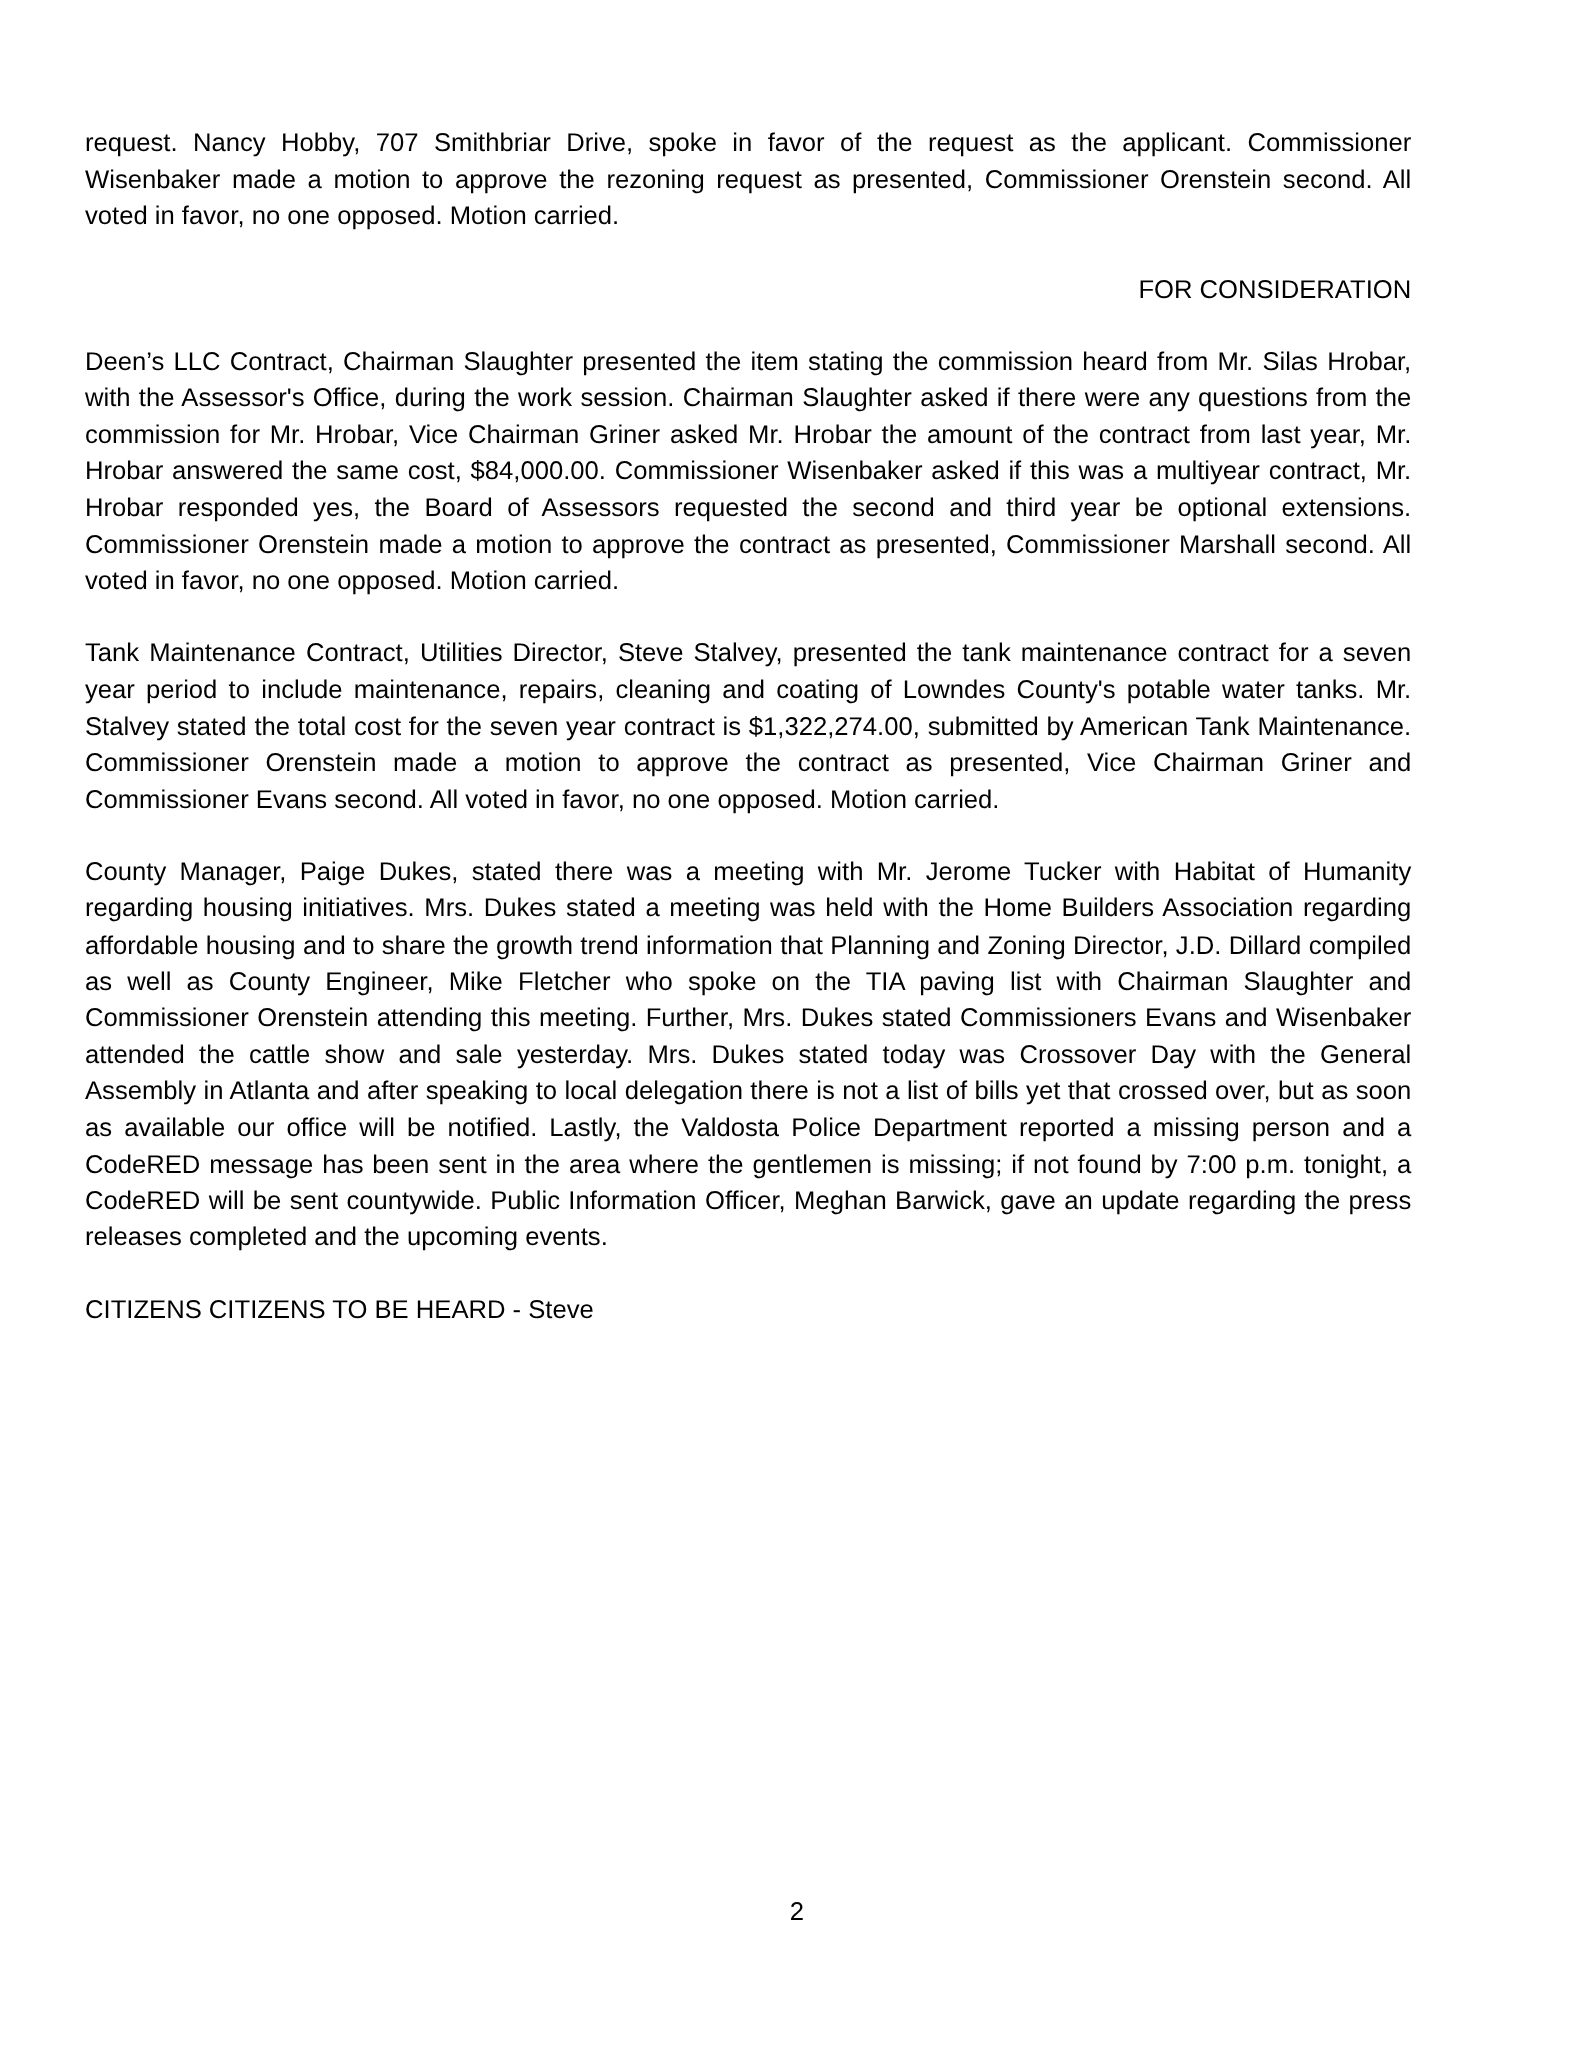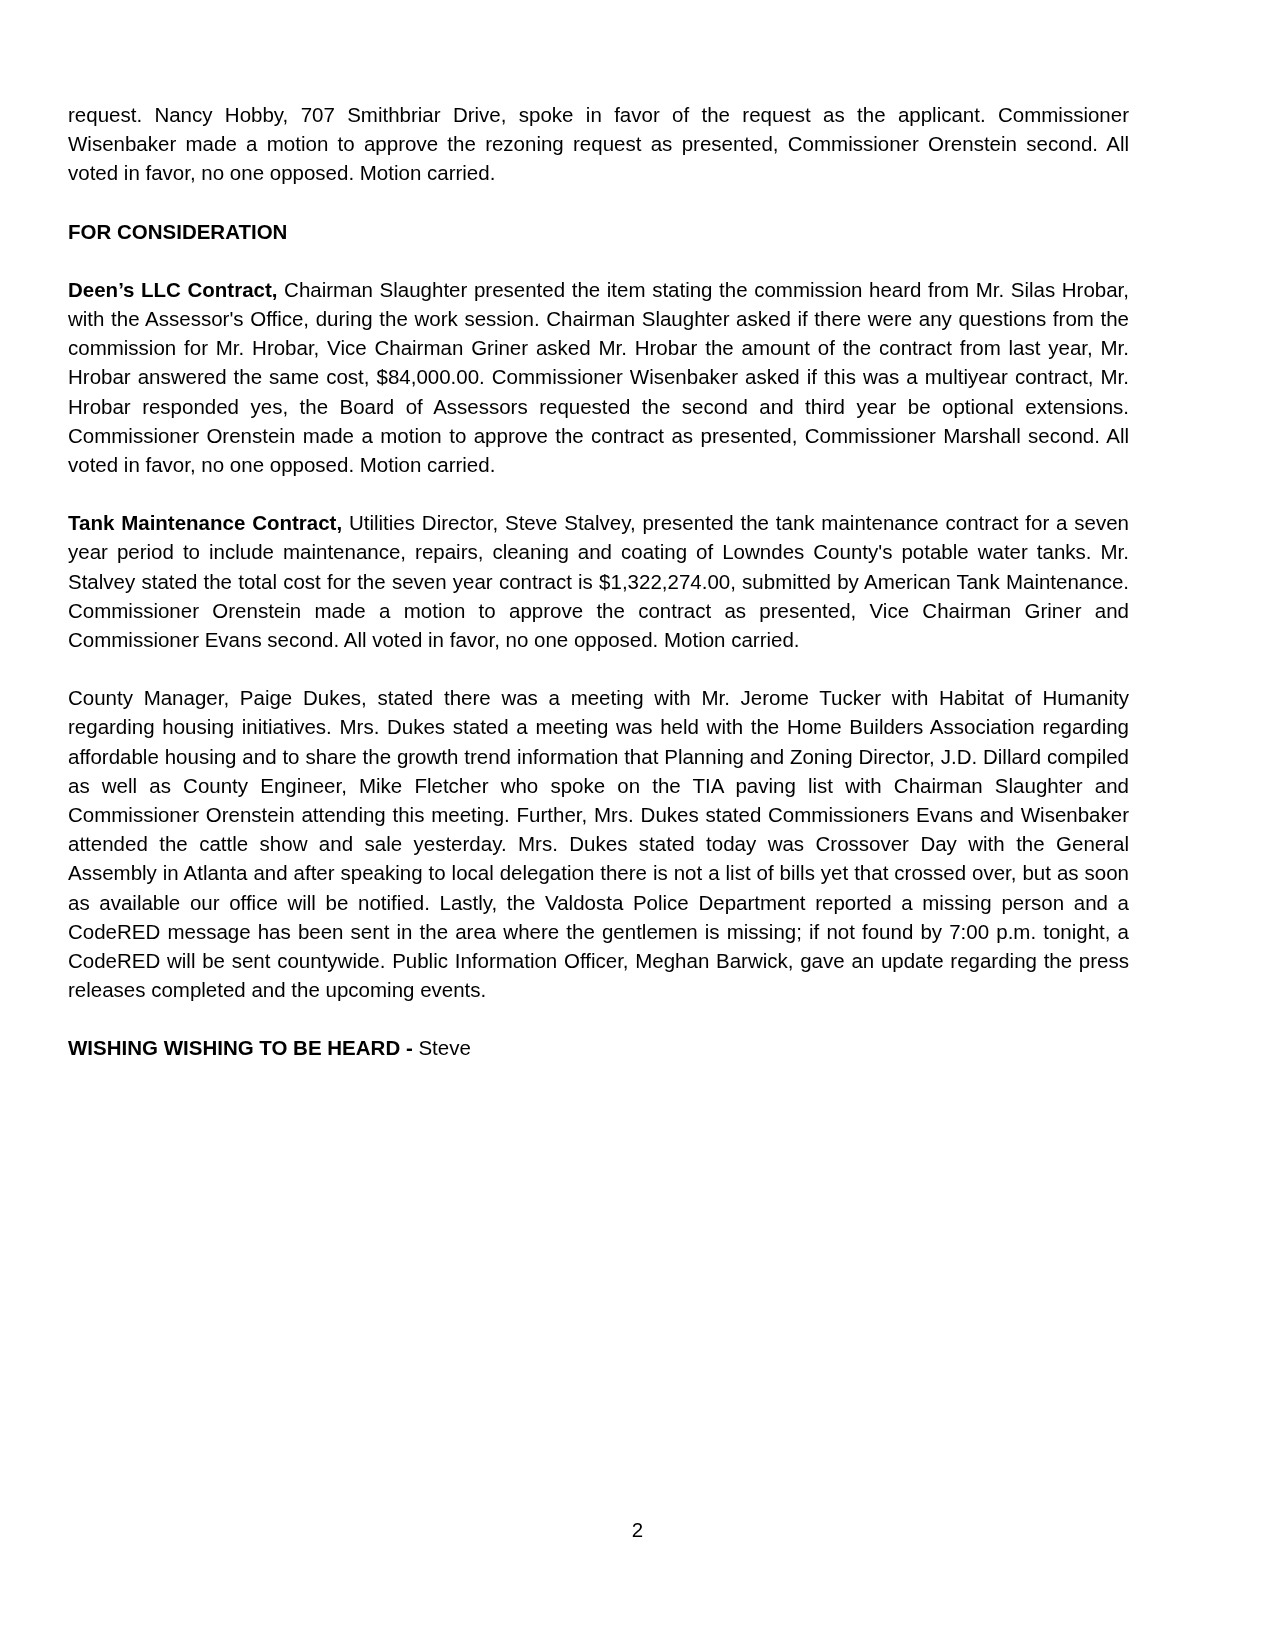--- a/index.html
+++ b/index.html
@@ -33,25 +33,25 @@
     font-size: 20.5px;
     line-height: 29.2px;
     text-align: justify;
     text-justify: inter-word;
     letter-spacing: 0.0px;
   }
   .heading {
     margin: 0;
     font-size: 20.5px;
     line-height: 29.2px;
-    font-weight: bold;
-    text-align: left;
+    font-weight: normal;
+    text-align: right;
   }
   .lead {
-    font-weight: bold;
+    font-weight: normal;
   }
   .gap-md { height: 29px; }
   .tight { margin-top: 0; }
   .page-number {
     position: absolute;
     left: 0;
     top: 1518px;
     width: 1275px;
     text-align: center;
     font-size: 20.5px;
@@ -79,21 +79,21 @@
 
     <p class="para"><span class="lead">Tank Maintenance Contract,</span><span> Utilities Director, Steve Stalvey, presented the tank maintenance contract for a seven year period to include maintenance, repairs, cleaning and coating of Lowndes County's potable water tanks.  Mr. Stalvey stated the total cost for the seven year contract is $1,322,274.00, submitted by American Tank Maintenance.  Commissioner Orenstein made a motion to approve the contract as presented, Vice Chairman Griner and Commissioner Evans second.  All voted in favor, no one opposed. Motion carried.</span></p>
 
     <div class="gap-md"></div>
 
 
     <p class="para tight">County Manager, Paige Dukes, stated there was a meeting with Mr. Jerome Tucker with Habitat of Humanity regarding housing initiatives.  Mrs. Dukes stated a meeting was held with the Home Builders Association regarding affordable housing and to share the growth trend information that Planning and Zoning Director, J.D. Dillard compiled as well as County Engineer, Mike Fletcher who spoke on the TIA paving list with Chairman Slaughter and Commissioner Orenstein attending this meeting.  Further, Mrs. Dukes stated Commissioners Evans and Wisenbaker attended the cattle show and sale yesterday.  Mrs. Dukes stated today was Crossover Day with the General Assembly in Atlanta and after speaking to local delegation there is not a list of bills yet that crossed over, but as soon as available our office will be notified.  Lastly, the Valdosta Police Department reported a missing person and a CodeRED message has been sent in the area where the gentlemen is missing; if not found by 7:00 p.m. tonight, a CodeRED will be sent countywide.  Public Information Officer, Meghan Barwick, gave an update regarding the press releases completed and the upcoming events.</p>
 
     <div class="gap-md"></div>
 
-    <p class="para"><span class="lead">WISHING WISHING TO BE HEARD -</span><span> Steve</span></p>
+    <p class="para"><span class="lead">CITIZENS CITIZENS TO BE HEARD -</span><span> Steve</span></p>
 
     <div class="gap-md"></div>
 
 
 
   </div>
 </div>
 
 <div class="page-number">2</div>
 

